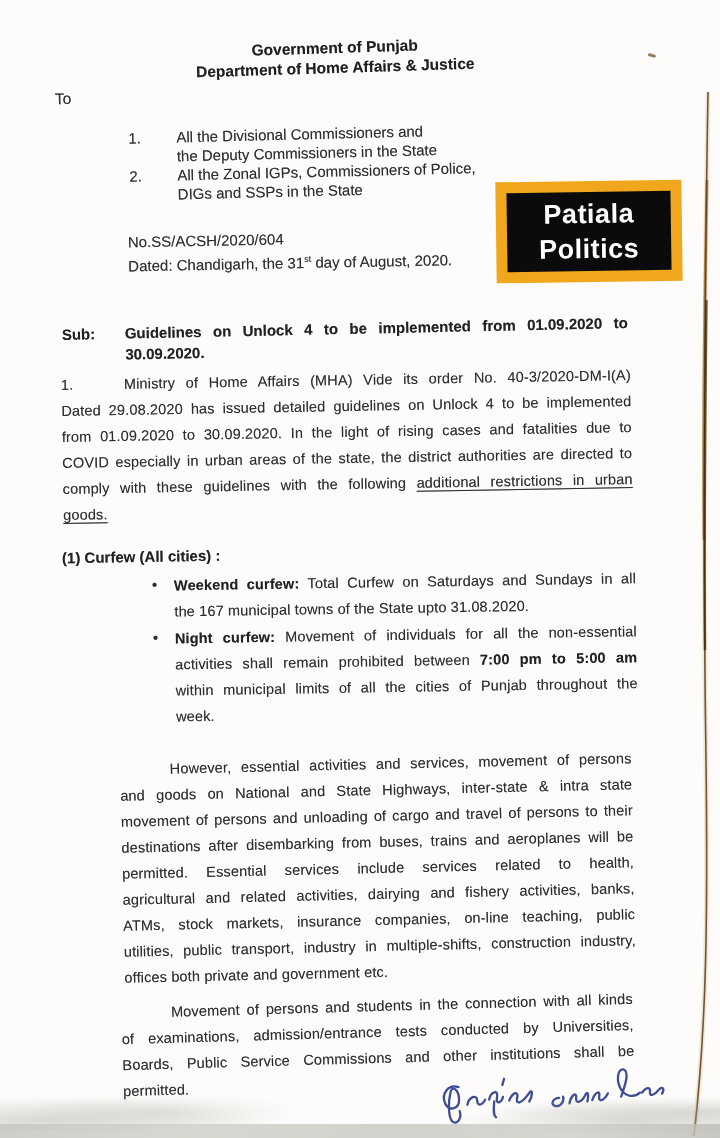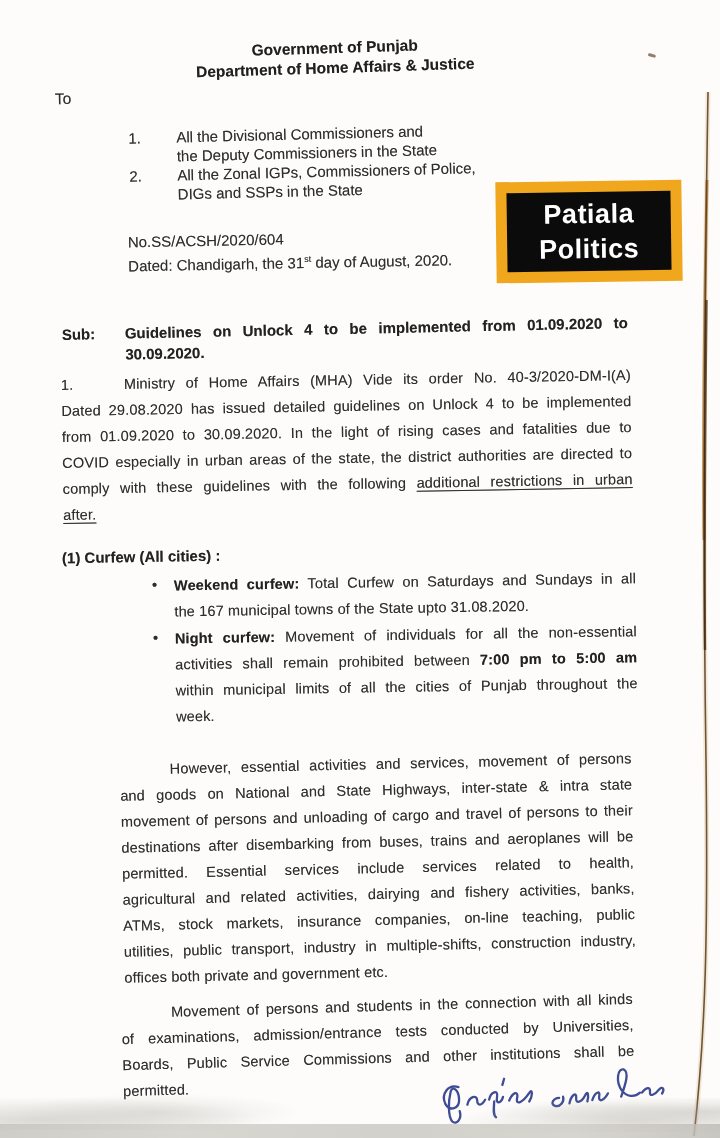--- a/index.html
+++ b/index.html
@@ -107,21 +107,21 @@
     </div>
   </div>
 
   <div class="abs para para1 soft">
     <span class="para-num">1.</span>
     <div class="jl para1-l1">Ministry of Home Affairs (MHA) Vide its order No. 40-3/2020-DM-I(A)</div>
     <div class="jl">Dated 29.08.2020 has issued detailed guidelines on Unlock 4 to be implemented</div>
     <div class="jl">from 01.09.2020 to 30.09.2020. In the light of rising cases and fatalities due to</div>
     <div class="jl">COVID especially in urban areas of the state, the district authorities are directed to</div>
     <div class="jl"><span>comply with these guidelines with the following</span> <span class="u">additional restrictions in urban</span></div>
-    <div><span class="u">after.</span></div>
+    <div><span class="u">goods.</span></div>
   </div>
 
   <div class="abs curfew-head b soft">(1) Curfew (All cities) :</div>
 
   <div class="abs para bullets soft">
     <div class="bullet">
       <span class="dot">•</span>
       <div class="jl"><span class="b">Weekend curfew:</span> <span>Total Curfew on Saturdays and Sundays in all</span></div>
       <div>the 167 municipal towns of the State upto 31.08.2020.</div>
     </div>

